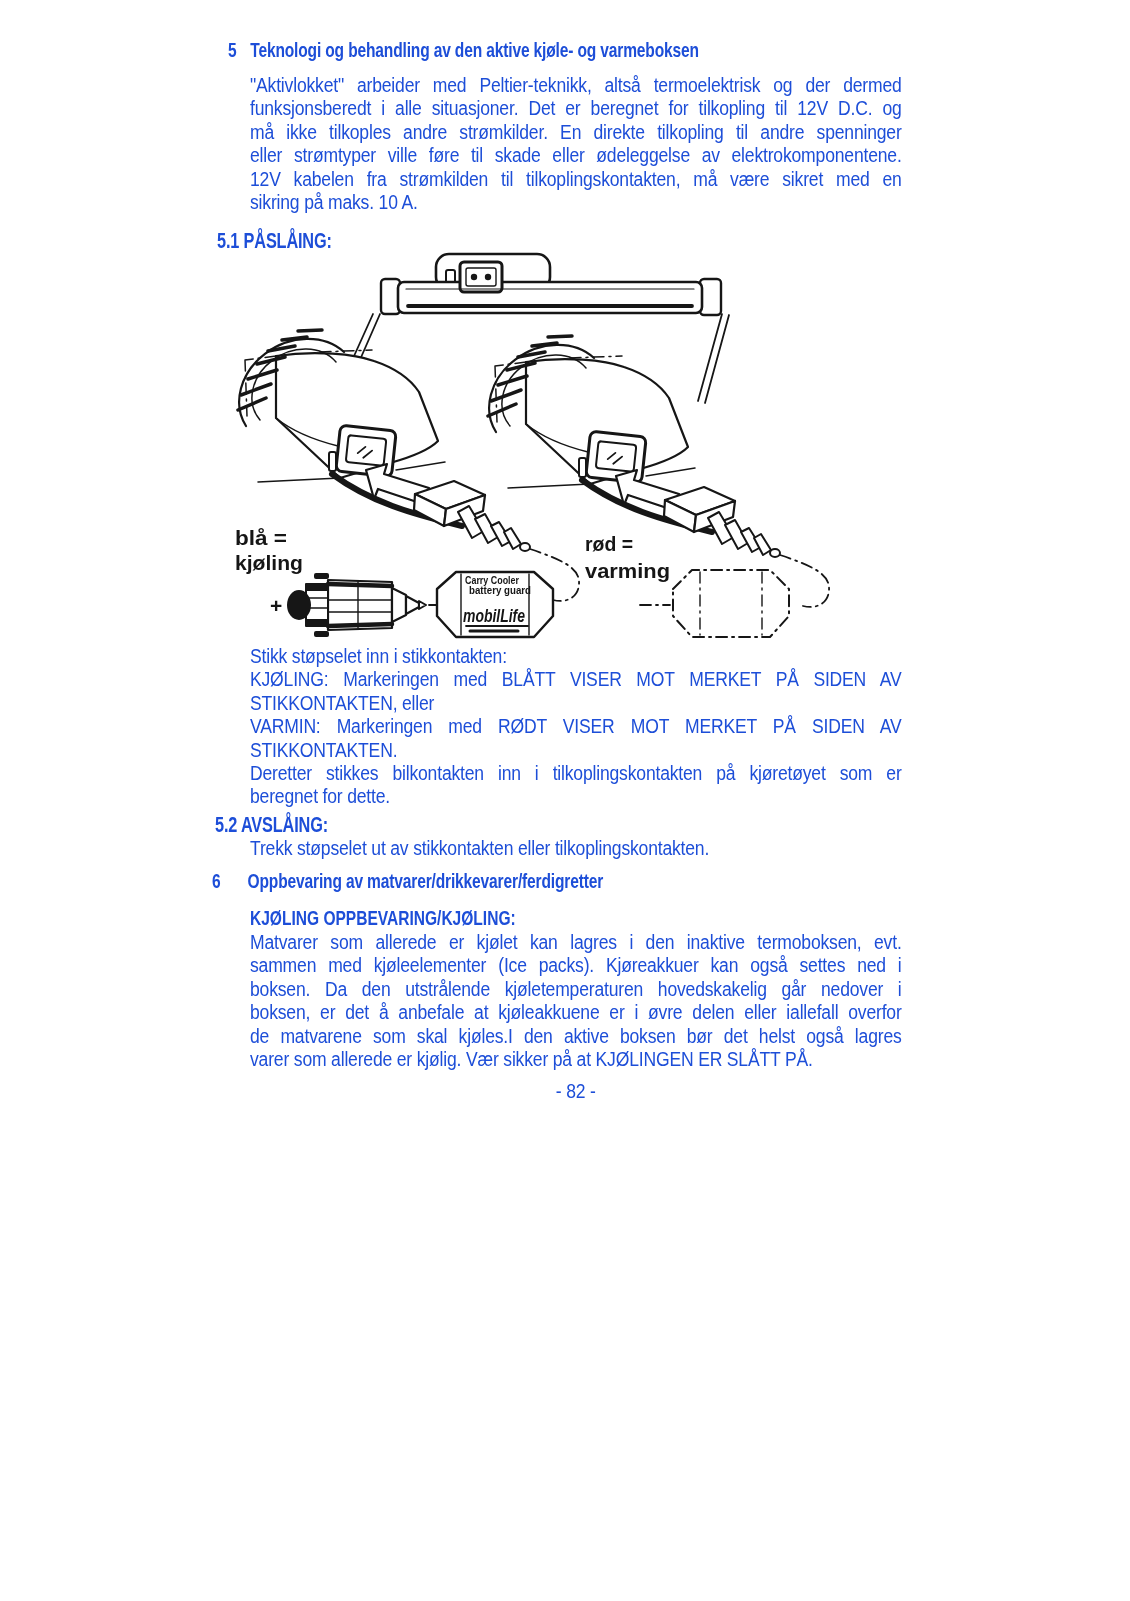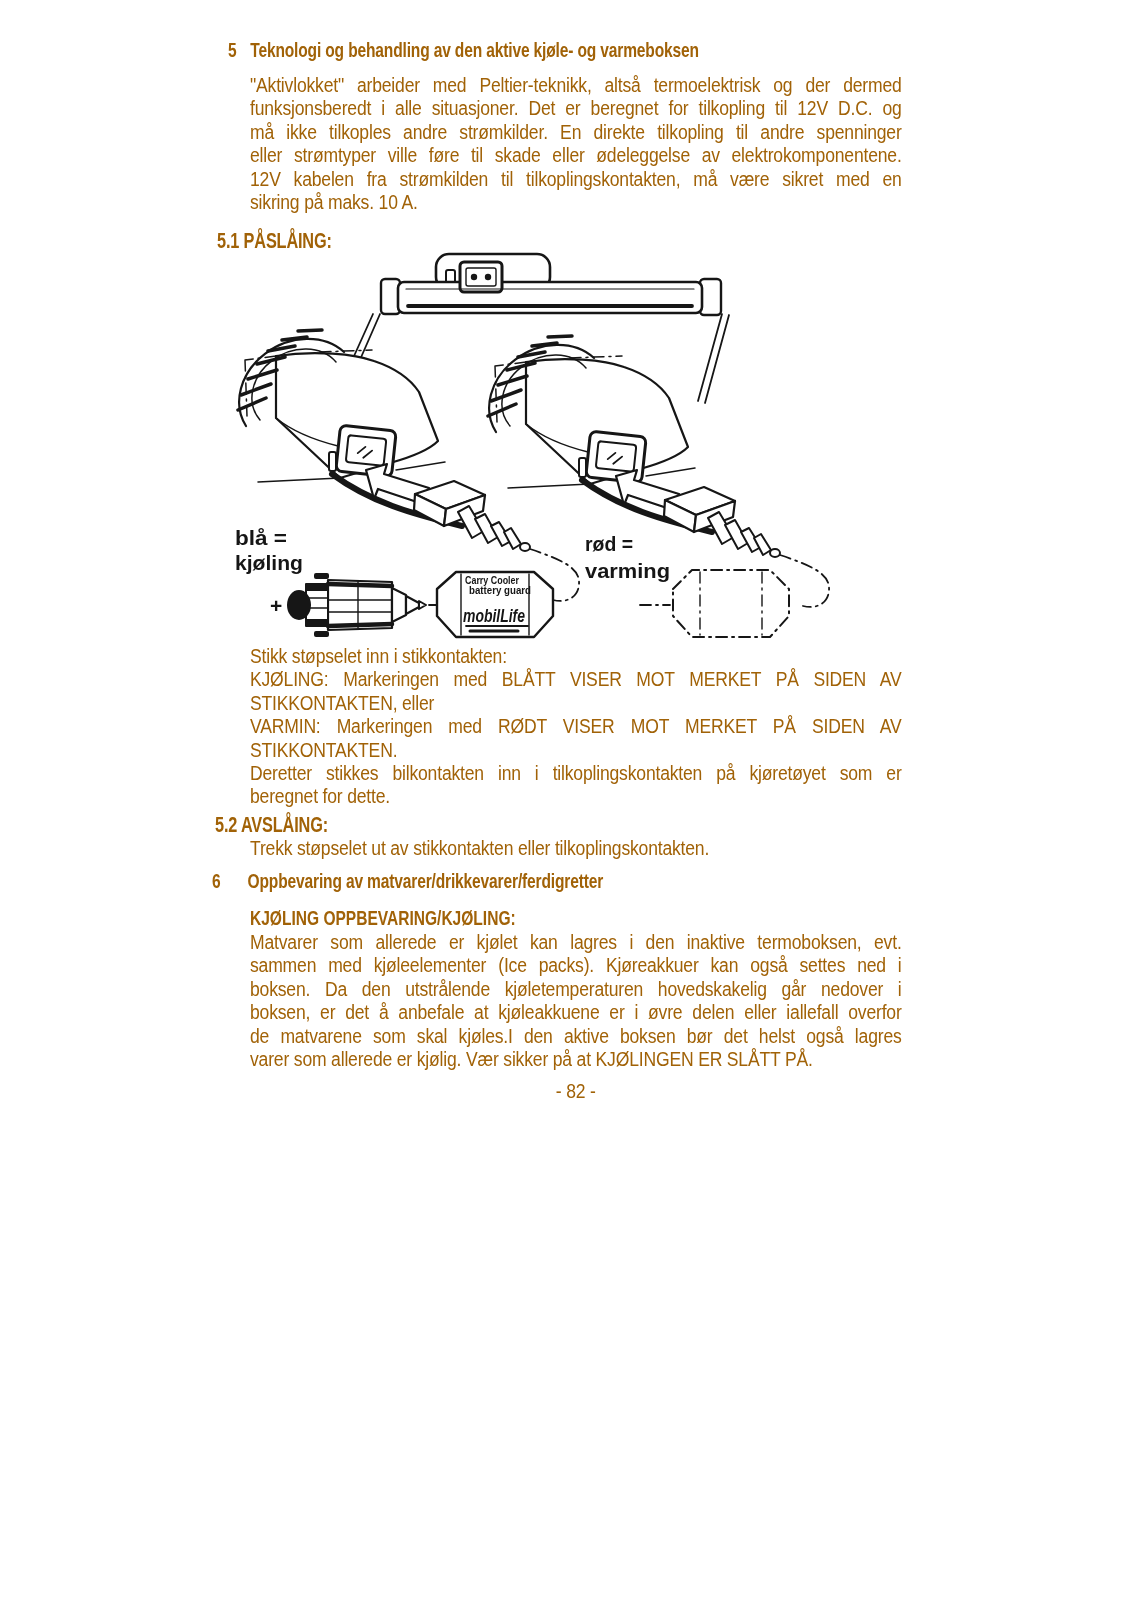--- a/index.html
+++ b/index.html
@@ -1,18 +1,18 @@
 <!DOCTYPE html>
 <html><head>
 <meta charset="utf-8">
 <style>
   html,body{margin:0;padding:0;background:#9a9a9a;}
   .page{
     position:relative;width:1130px;height:1601px;background:#ffffff;
-    margin:0 auto;overflow:hidden;color:#a16207;
+    margin:0 auto;overflow:hidden;color:#1d4ed8;
     font-family:"Liberation Sans","DejaVu Sans",sans-serif;
   }
   .abs{position:absolute;}
   .h{
     font-weight:bold;font-size:21px;white-space:nowrap;
     transform:scaleX(0.74);transform-origin:0 0;letter-spacing:-0.2px;
   }
   .h .num{display:inline-block;}
   .para{
     width:724px;transform:scaleX(0.9);transform-origin:0 0;

